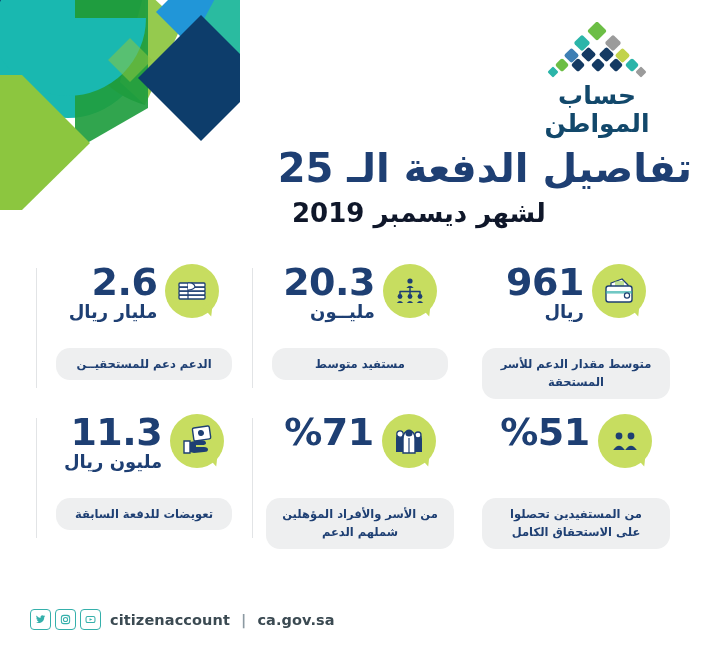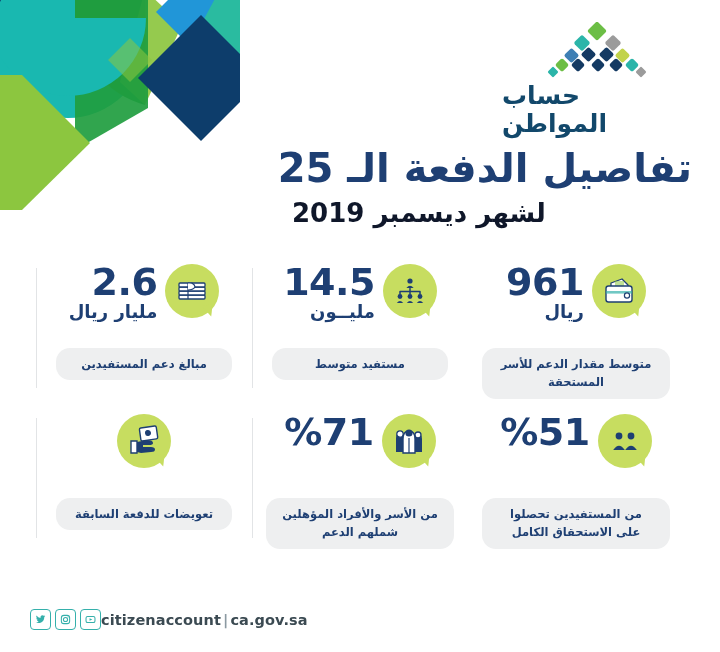--- a/index.html
+++ b/index.html
@@ -27,21 +27,21 @@
     pointer-events: none;
   }
   .pattern svg { display: block; }
 
   
   .logo-wrap {
     position: absolute;
     top: 22px;
     right: 28px;
     width: 190px;
-    text-align: left;
+    text-align: center;
   }
   .logo-mark { display: block; margin: 0 auto; }
   .logo-text {
     margin-top: 4px;
     font-size: 25px;
     font-weight: bold;
     color: #12486b;
     letter-spacing: 0px;
     line-height: 1.1;
     direction: rtl;
@@ -175,21 +175,21 @@
     direction: rtl;
   }
 
   
   .footer {
     position: absolute;
     left: 30px;
     bottom: 22px;
     display: flex;
     align-items: center;
-    gap: 0;
+    gap: 9px;
     direction: ltr;
   }
   .social {
     display: flex;
     gap: 4px;
   }
   .social-icon {
     width: 19px;
     height: 19px;
     border: 1.4px solid #35b0ab;
@@ -305,21 +305,21 @@
               <circle cx="7" cy="20.5" r="2.4" fill="#1e3f73" stroke="none"></circle>
               <path d="M3.8 27 Q7 22.8 10.2 27" fill="#1e3f73" stroke="none"></path>
               <circle cx="17" cy="20.5" r="2.4" fill="#1e3f73" stroke="none"></circle>
               <path d="M13.8 27 Q17 22.8 20.2 27" fill="#1e3f73" stroke="none"></path>
               <circle cx="27" cy="20.5" r="2.4" fill="#1e3f73" stroke="none"></circle>
               <path d="M23.8 27 Q27 22.8 30.2 27" fill="#1e3f73" stroke="none"></path>
             </g>
           </svg>
         </div>
         <div class="stat-figures">
-          <div class="stat-value">14.5</div>
+          <div class="stat-value">20.3</div>
           <div class="stat-unit">مليــون</div>
         </div>
       </div>
       <div class="pill">مستفيد متوسط</div>
     </div>
 
     <div class="cell div-l">
       <div class="stat-top">
         <div class="bubble">
           <svg width="34" height="28" viewBox="0 0 34 28" xmlns="http://www.w3.org/2000/svg">
@@ -331,21 +331,21 @@
             </g>
             <path d="M13 6 L13 22" stroke="#1e3f73" stroke-width="1.2" fill="none"></path>
             <path d="M13 6 Q19 5 20 10 Q18 13 13 13" fill="#ffffff" stroke="#1e3f73" stroke-width="1.2"></path>
           </svg>
         </div>
         <div class="stat-figures">
           <div class="stat-value">2.6</div>
           <div class="stat-unit">مليار ريال</div>
         </div>
       </div>
-      <div class="pill">مبالغ دعم المستفيدين</div>
+      <div class="pill">الدعم دعم للمستحقيــن</div>
     </div>
 
     <div class="cell">
       <div class="stat-top">
         <div class="bubble">
           <svg width="34" height="24" viewBox="0 0 34 24" xmlns="http://www.w3.org/2000/svg">
             <g fill="#1e3f73">
               <circle cx="11" cy="7" r="3.4"></circle>
               <path d="M5.2 21 Q11 12.4 16.8 21 Z"></path>
               <circle cx="23" cy="7" r="3.4"></circle>
@@ -389,20 +389,24 @@
     <div class="cell div-l">
       <div class="stat-top">
         <div class="bubble">
           <svg width="34" height="32" viewBox="0 0 34 32" xmlns="http://www.w3.org/2000/svg">
             <rect x="13" y="2" width="17" height="13" rx="1.5" fill="#ffffff" stroke="#1e3f73" stroke-width="1.4" transform="rotate(-8 21 8)"></rect>
             <circle cx="21" cy="8" r="3" fill="#1e3f73" transform="rotate(-8 21 8)"></circle>
             <path d="M4 16 L10 16 L10 28 L4 28 Z" fill="#ffffff" stroke="#1e3f73" stroke-width="1.4"></path>
             <path d="M10 17 L20 15 Q26 15 26 18 Q26 20 22 20 L16 20 L16 22 L24 22 Q28 22 28 24.5 Q28 27 24 27 L14 28 L10 27 Z" fill="#1e3f73"></path>
           </svg>
         </div>
+        <div class="stat-figures">
+          <div class="stat-value">11.3</div>
+          <div class="stat-unit">مليون ريال</div>
+        </div>
       </div>
       <div class="pill">تعويضات للدفعة السابقة</div>
     </div>
 
   </div>
 
   <div class="footer">
     <div class="social">
       <div class="social-icon">
         <svg width="11" height="11" viewBox="0 0 16 16" fill="currentColor" xmlns="http://www.w3.org/2000/svg">

